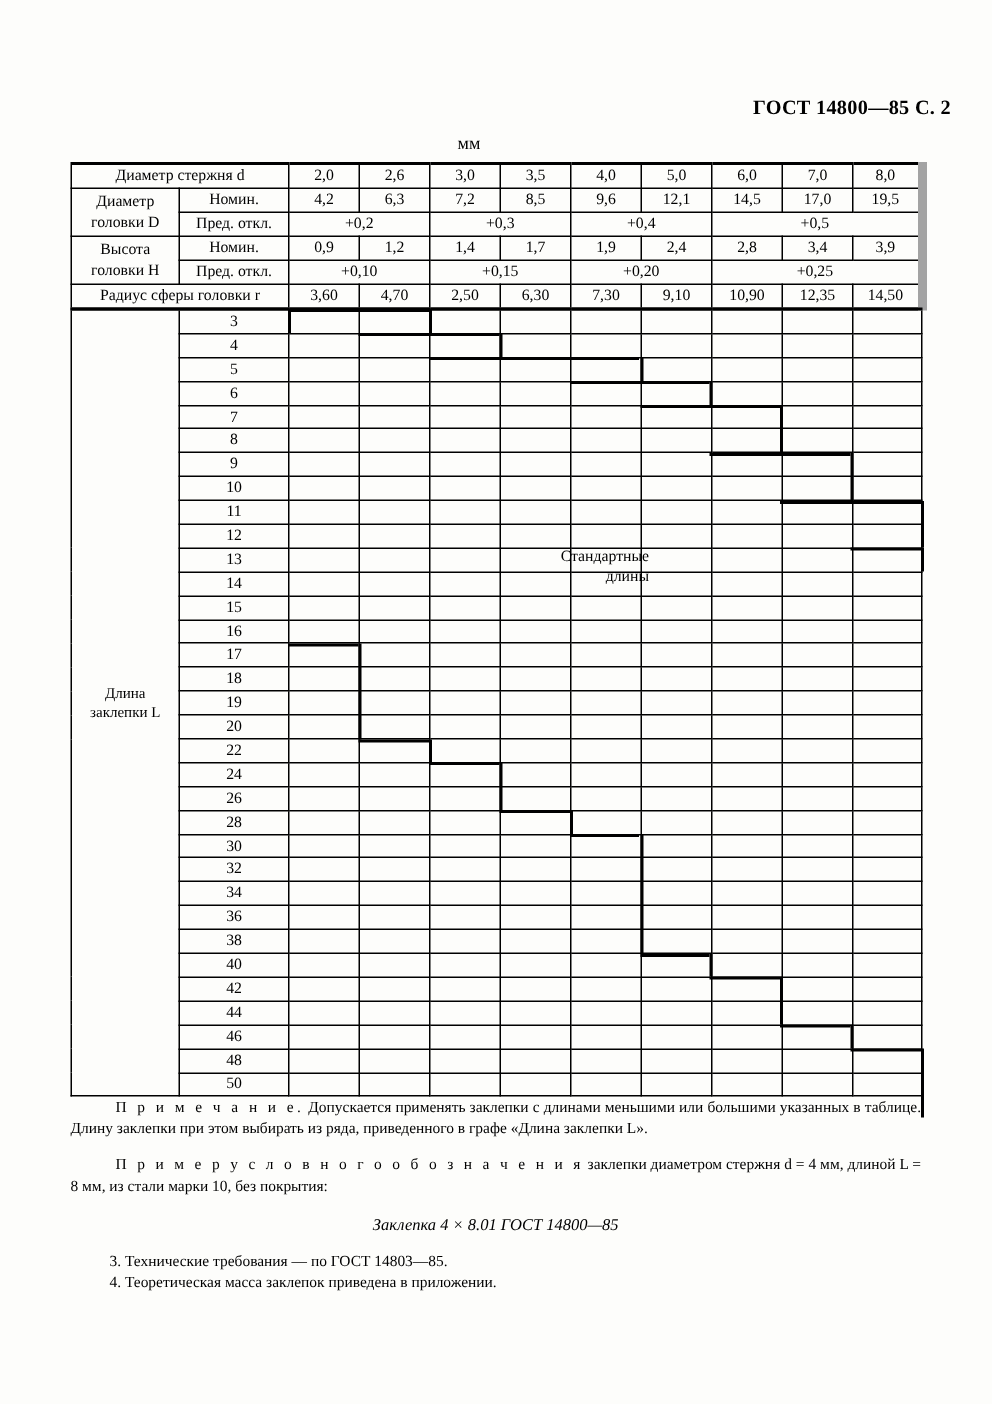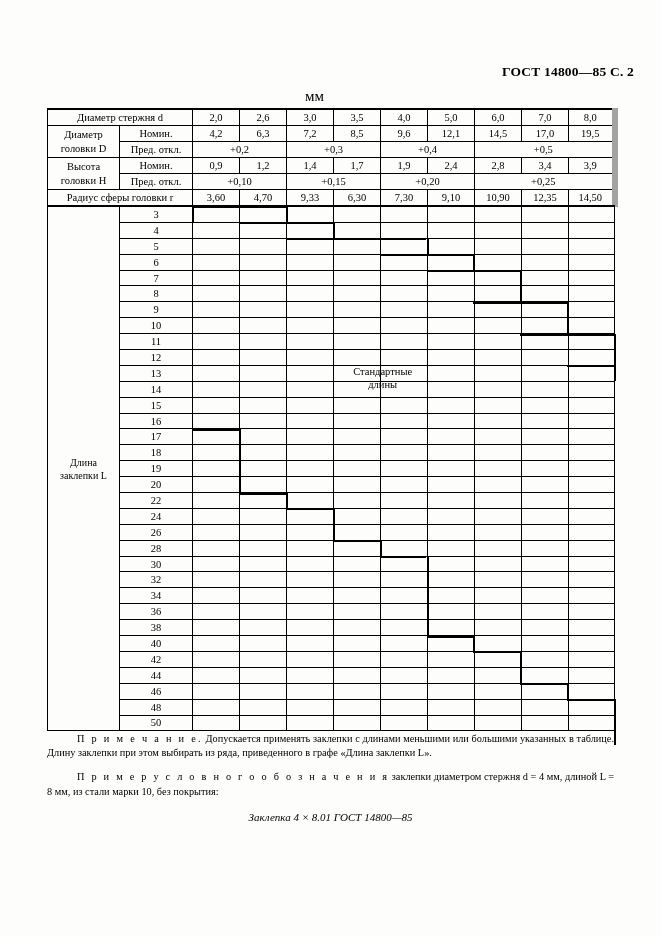--- a/index.html
+++ b/index.html
@@ -17,21 +17,21 @@
     padding:0;
   }
   
   .doc-head{
     position:absolute; right:27px; top:64px;
     font-weight:bold; font-size:13.5px; letter-spacing:.2px;
     white-space:nowrap;
   }
   .unit-label{
     position:absolute; left:305px; top:88px;
-    font-size:15px;
+    font-size:12px;
   }
 
   
   .spec{
     position:absolute; left:47px; top:108px; width:567px;
     border-collapse:collapse;
     table-layout:fixed;
     font-size:10.5px;
   }
   .spec td{
@@ -198,21 +198,21 @@
       <td colspan="2" class="vthick-l">+0,10</td>
       <td colspan="2">+0,15</td>
       <td colspan="2">+0,20</td>
       <td colspan="3" class="last">+0,25</td>
     </tr>
 
     <tr class="thick-bot">
       <td colspan="2" class="lbl vthick-l">Радиус сферы головки r</td>
       <td class="vthick-l">3,60</td>
       <td>4,70</td>
-      <td>9,33</td>
+      <td>2,50</td>
       <td>6,30</td>
       <td>7,30</td>
       <td>9,10</td>
       <td>10,90</td>
       <td>12,35</td>
       <td class="last">14,50</td>
     </tr>
   </tbody>
     </table>
 
@@ -667,25 +667,29 @@
         <div class="h" style="left: 379.5px; top: 430.547px; width: 46.9px;"></div>
         <div class="v" style="left: 426.4px; top: 430.547px; height: 15.8906px;"></div>
         <div class="h" style="left: 426.4px; top: 446.438px; width: 46.9px;"></div>
         <div class="v" style="left: 473.3px; top: 446.438px; height: 31.7812px;"></div>
         <div class="h" style="left: 473.3px; top: 478.219px; width: 46.9px;"></div>
         <div class="v" style="left: 520.2px; top: 478.219px; height: 15.8906px;"></div>
         <div class="h" style="left: 520.2px; top: 494.109px; width: 46.9px;"></div>
         <div class="v" style="left: 567.1px; top: 494.109px; height: 45.7812px;"></div>
       </div>
 
-    <div class="std-label" id="std-label" style="left: 285.7px; width: 100px; top: 161.406px;">
+    <div class="std-label" id="std-label" style="left: 285.7px; width: 100px; top: 161.406px; text-align: right;">
       <div>Стандартные</div>
       <div>длины</div>
     </div>
   </div>
 
   <div class="notes">
     <p class="indent"><span class="spaced">П р и м е ч а н и е.</span><span> Допускается применять заклепки с длинами меньшими или большими указанных в таблице. Длину заклепки при этом выбирать из ряда, приведенного в графе «Длина заклепки L».</span></p>
     <p class="indent" style="margin-top:10px"><span class="spaced">П р и м е р   у с л о в н о г о   о б о з н а ч е н и я</span><span> заклепки диаметром стержня d = 4 мм, длиной L = 8 мм, из стали марки 10, без покрытия:</span></p>
     <div class="example">Заклепка 4 × 8.01 ГОСТ 14800—85</div>
+    <div class="numlist">
+      <div>3.  Технические требования — по ГОСТ 14803—85.</div>
+      <div>4.  Теоретическая масса заклепок приведена в приложении.</div>
+    </div>
   </div>
 
 </div>
 
 </body></html>

